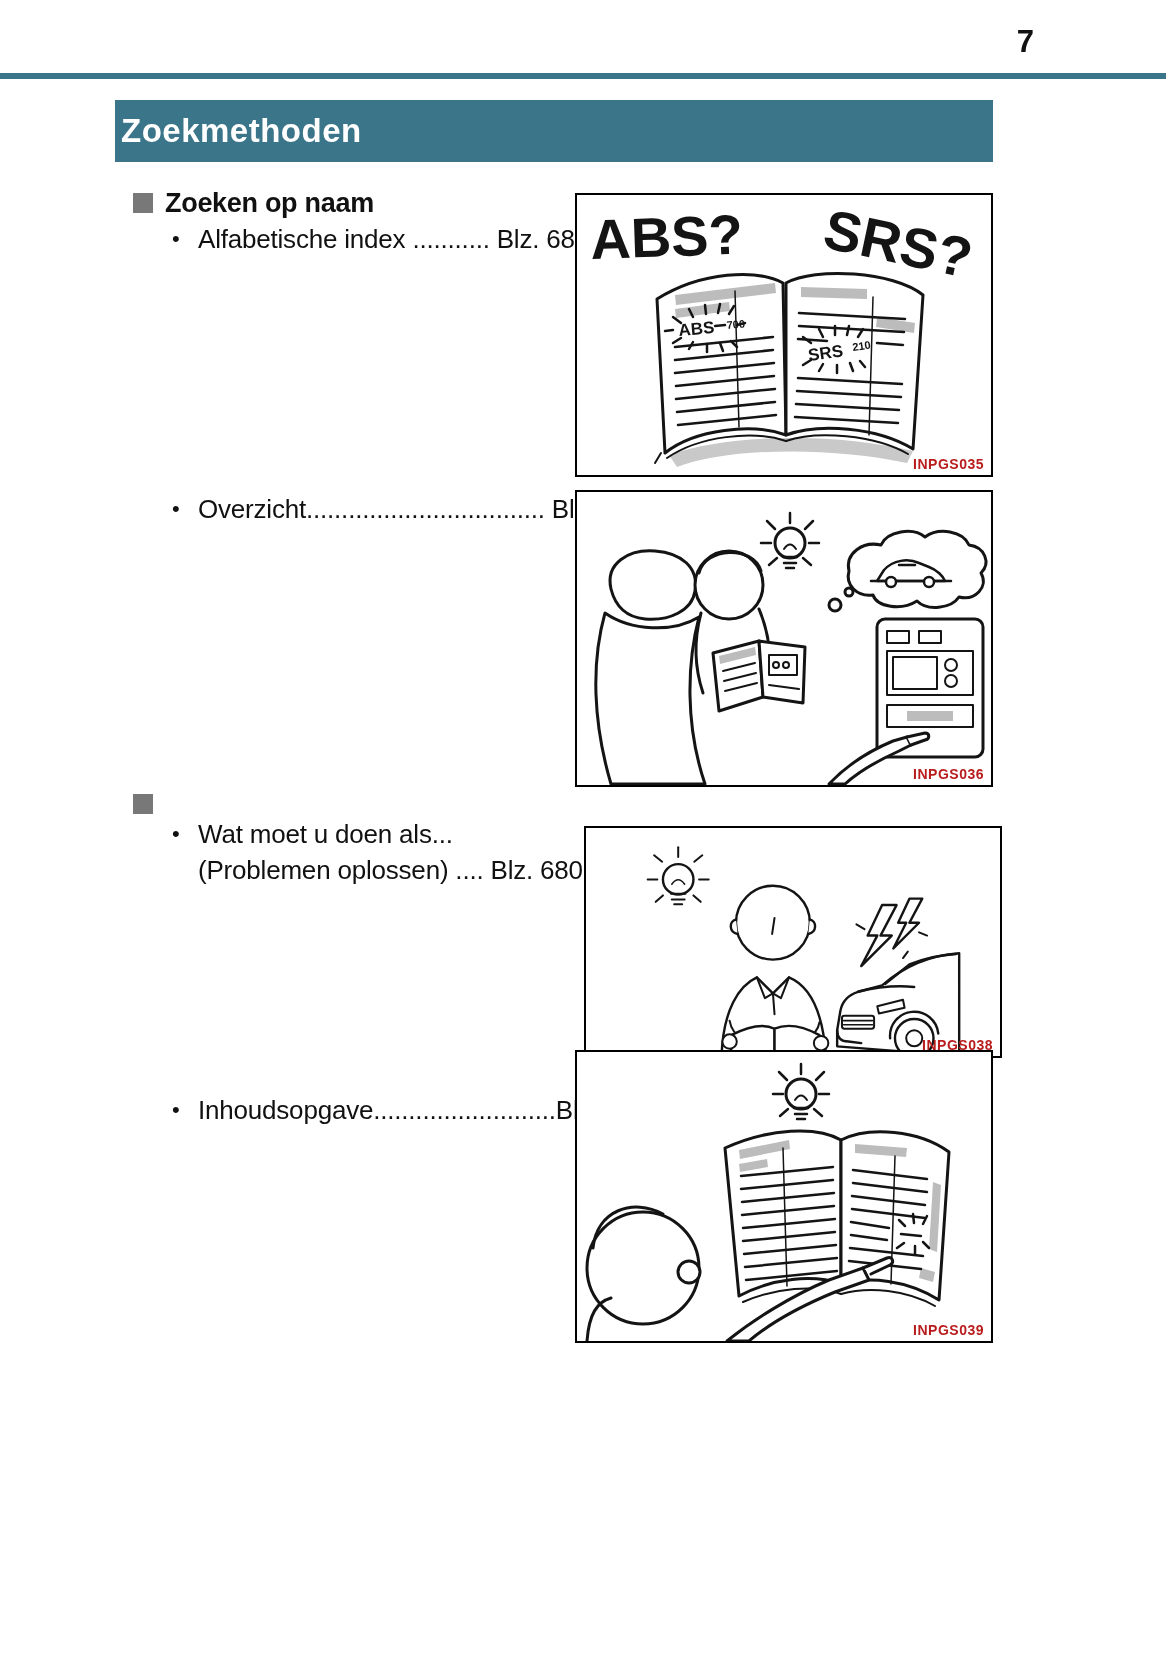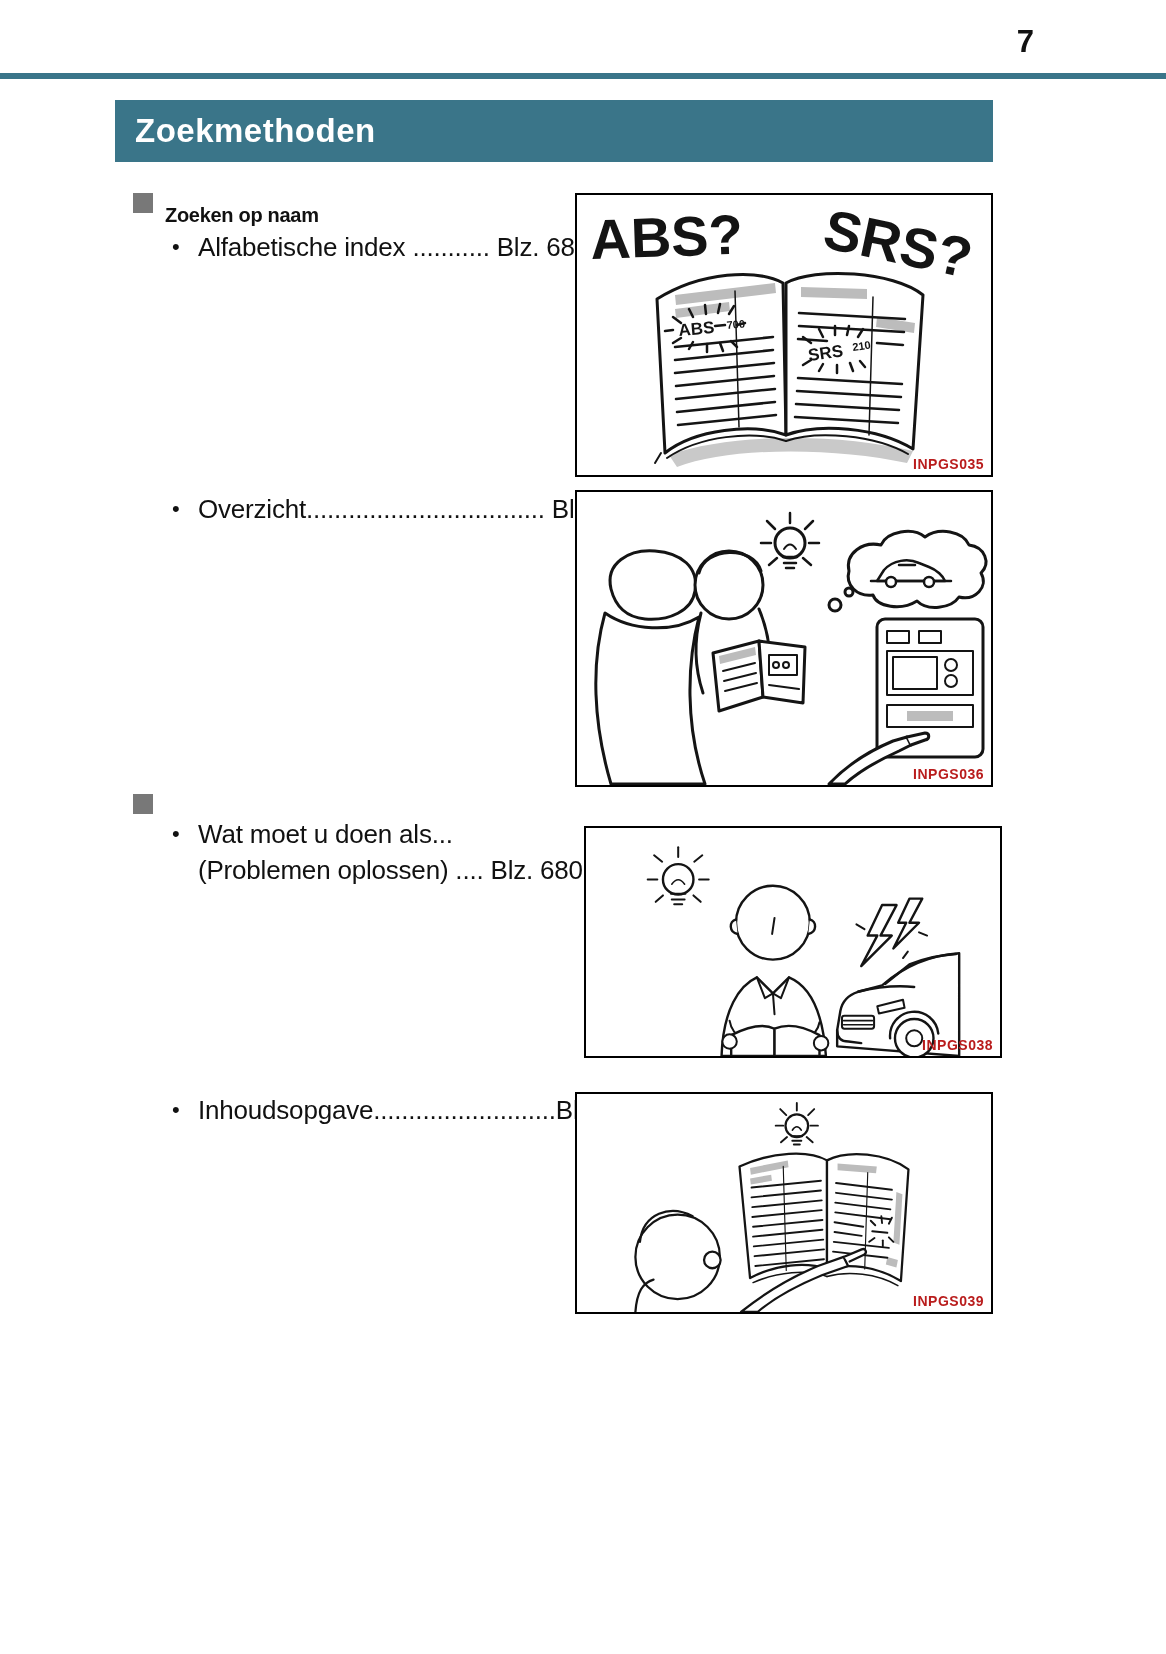--- a/index.html
+++ b/index.html
@@ -8,42 +8,42 @@
     font-family:"Liberation Sans",sans-serif;color:#111;
   }
   .page-number{
     position:absolute;top:24px;right:132px;font-size:31px;font-weight:bold;color:#111;
   }
   .top-rule{
     position:absolute;top:73px;left:0;width:1166px;height:6px;background:#3a7589;
   }
   .banner{
     position:absolute;top:100px;left:115px;width:878px;height:62px;background:#3a7589;
-    display:flex;align-items:center;padding-left:20px;box-sizing:border-box;
+    display:flex;align-items:center;padding-left:6px;box-sizing:border-box;
   }
   .banner-title{color:#ffffff;font-size:33px;font-weight:bold;letter-spacing:.5px;}
   .section{position:absolute;left:133px;width:452px;}
   .heading-row{display:flex;align-items:flex-start;}
   .square{width:20px;height:20px;background:#787878;margin-top:5px;flex:0 0 auto;}
-  .heading-label{font-size:20px;font-weight:bold;margin-left:12px;letter-spacing:-0.3px;white-space:nowrap;margin-top:16px;}
+  .heading-label{font-size:27px;font-weight:bold;margin-left:12px;letter-spacing:-0.3px;white-space:nowrap;}
   .item-row{display:flex;margin-left:39px;margin-top:5px;font-size:26px;letter-spacing:-0.2px;}
   .item-bullet{width:26px;flex:0 0 auto;font-size:22px;padding-top:2px;}
   .item-text{white-space:nowrap;}
   .figure{
     position:absolute;left:575px;width:418px;border:2px solid #000;background:#fff;
     box-sizing:border-box;
   }
   .figure svg{display:block;width:100%;height:100%;}
   .figure-caption{
     position:absolute;right:7px;bottom:3px;font-size:14px;font-weight:bold;letter-spacing:.5px;color:#b91c1c;
   }
   #fig1{top:193px;height:284px;}
   #fig2{top:490px;height:297px;}
   #fig3{top:826px;height:232px;margin-left:9px;}
-  #fig4{top:1092px;height:222px;}
+  #fig4{top:1050px;height:293px;}
   #sec1{top:188px;}
   #sec2{top:489px;}
   #sec3{top:789px;}
   #sec4{top:1090px;}
 </style>
 </head>
 <body>
 
 <div id="page">
 

